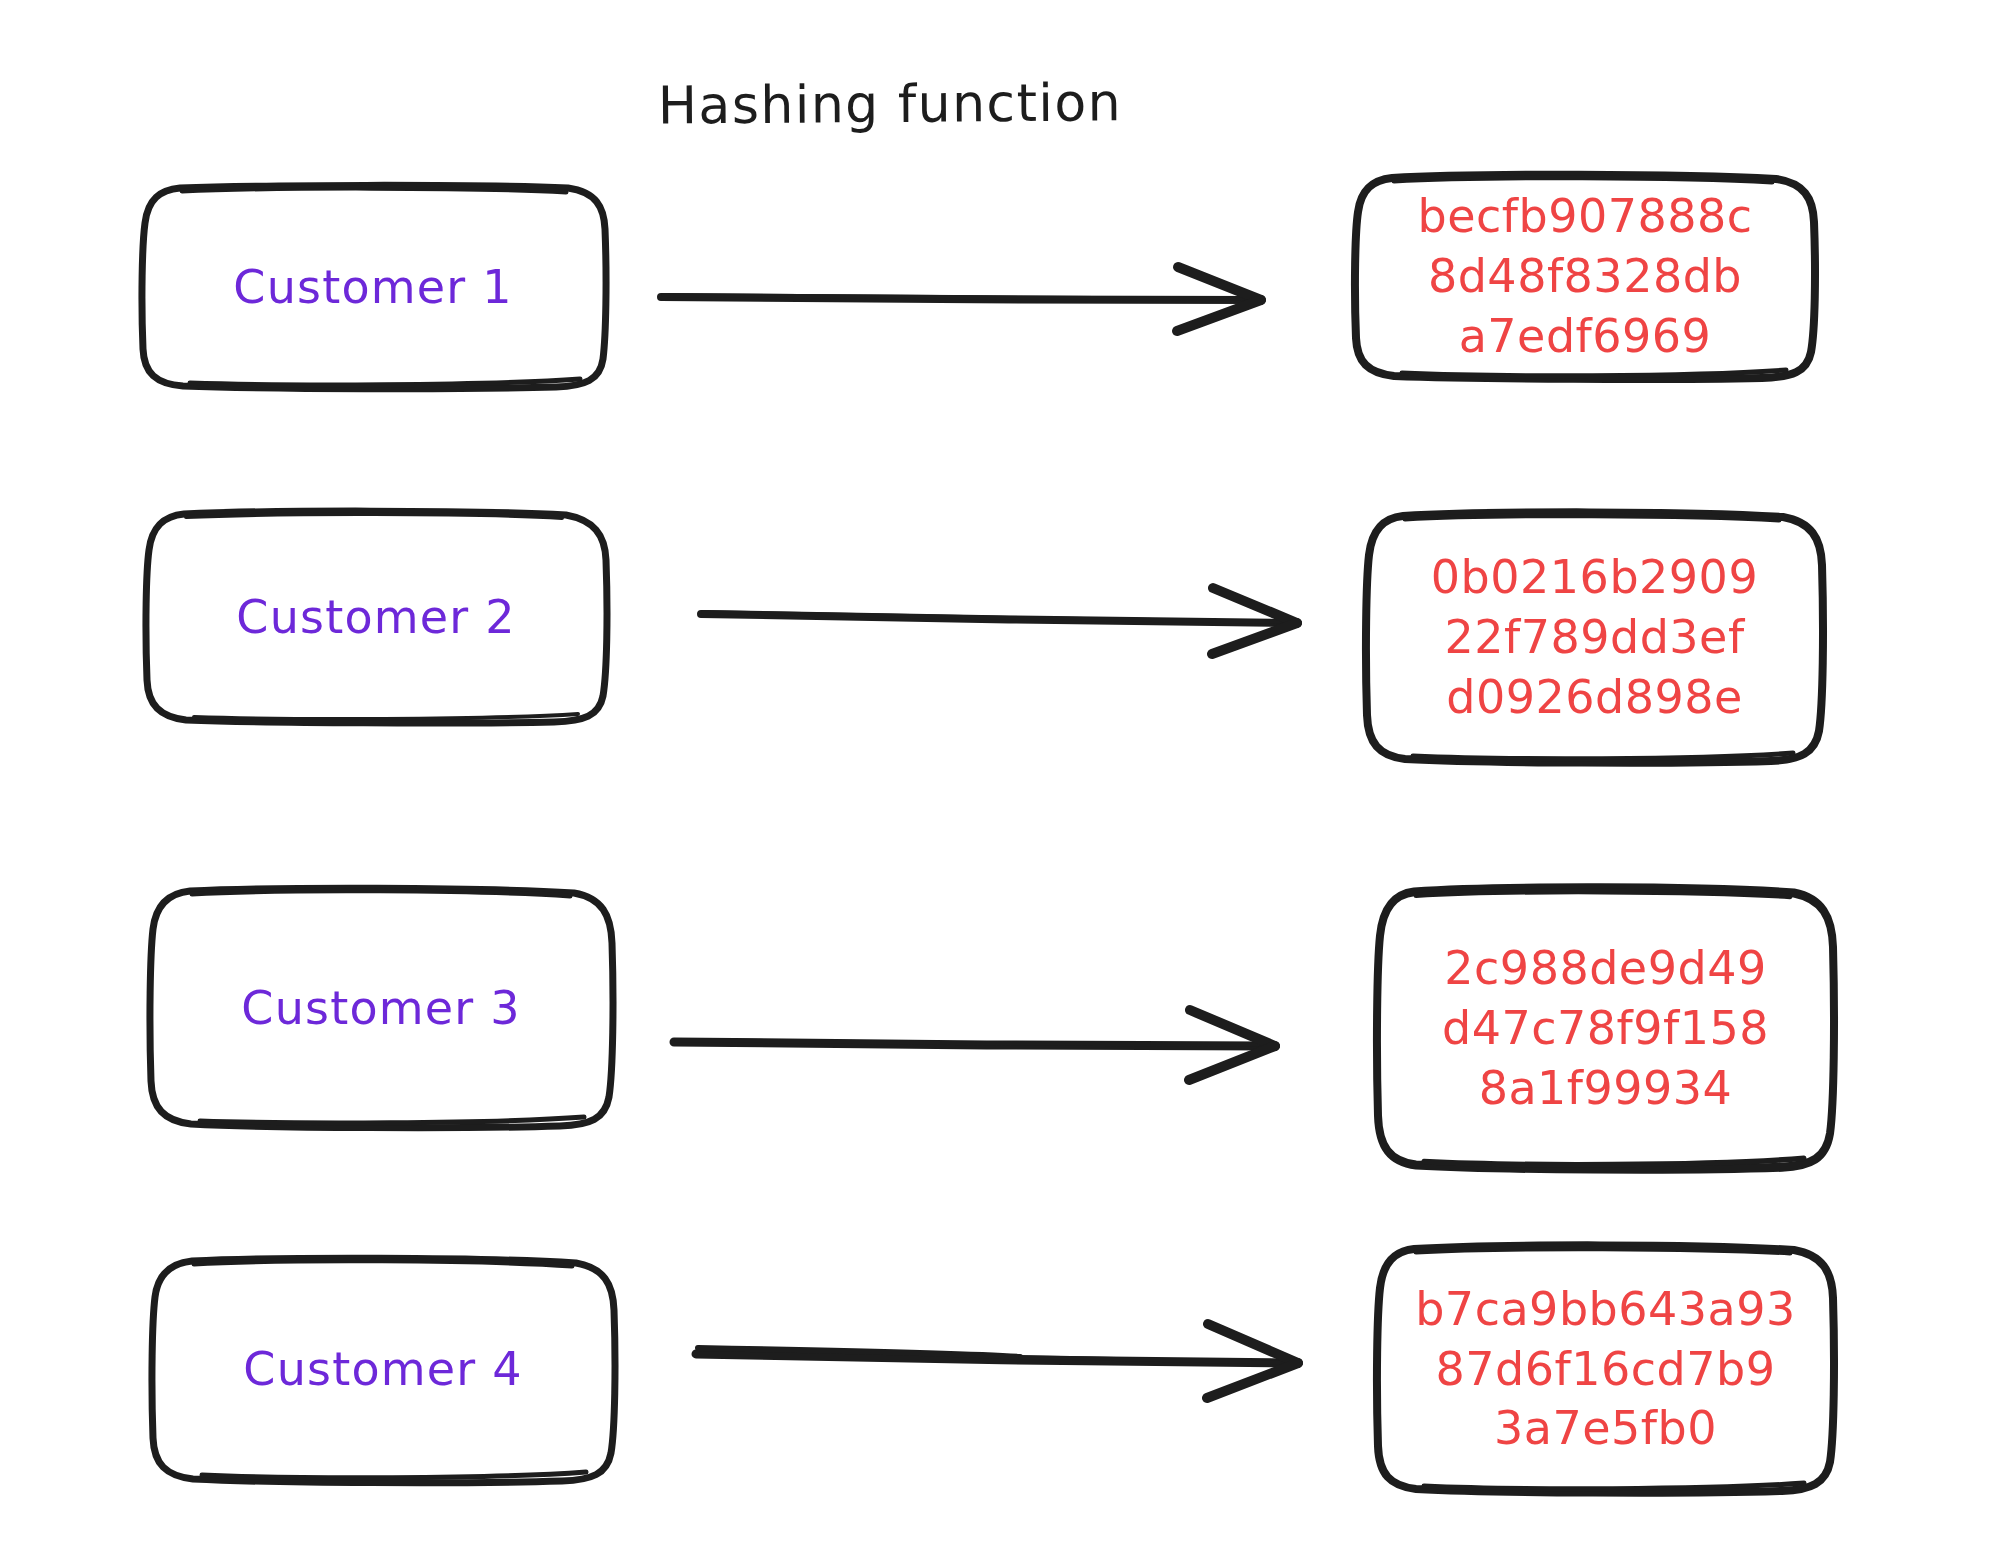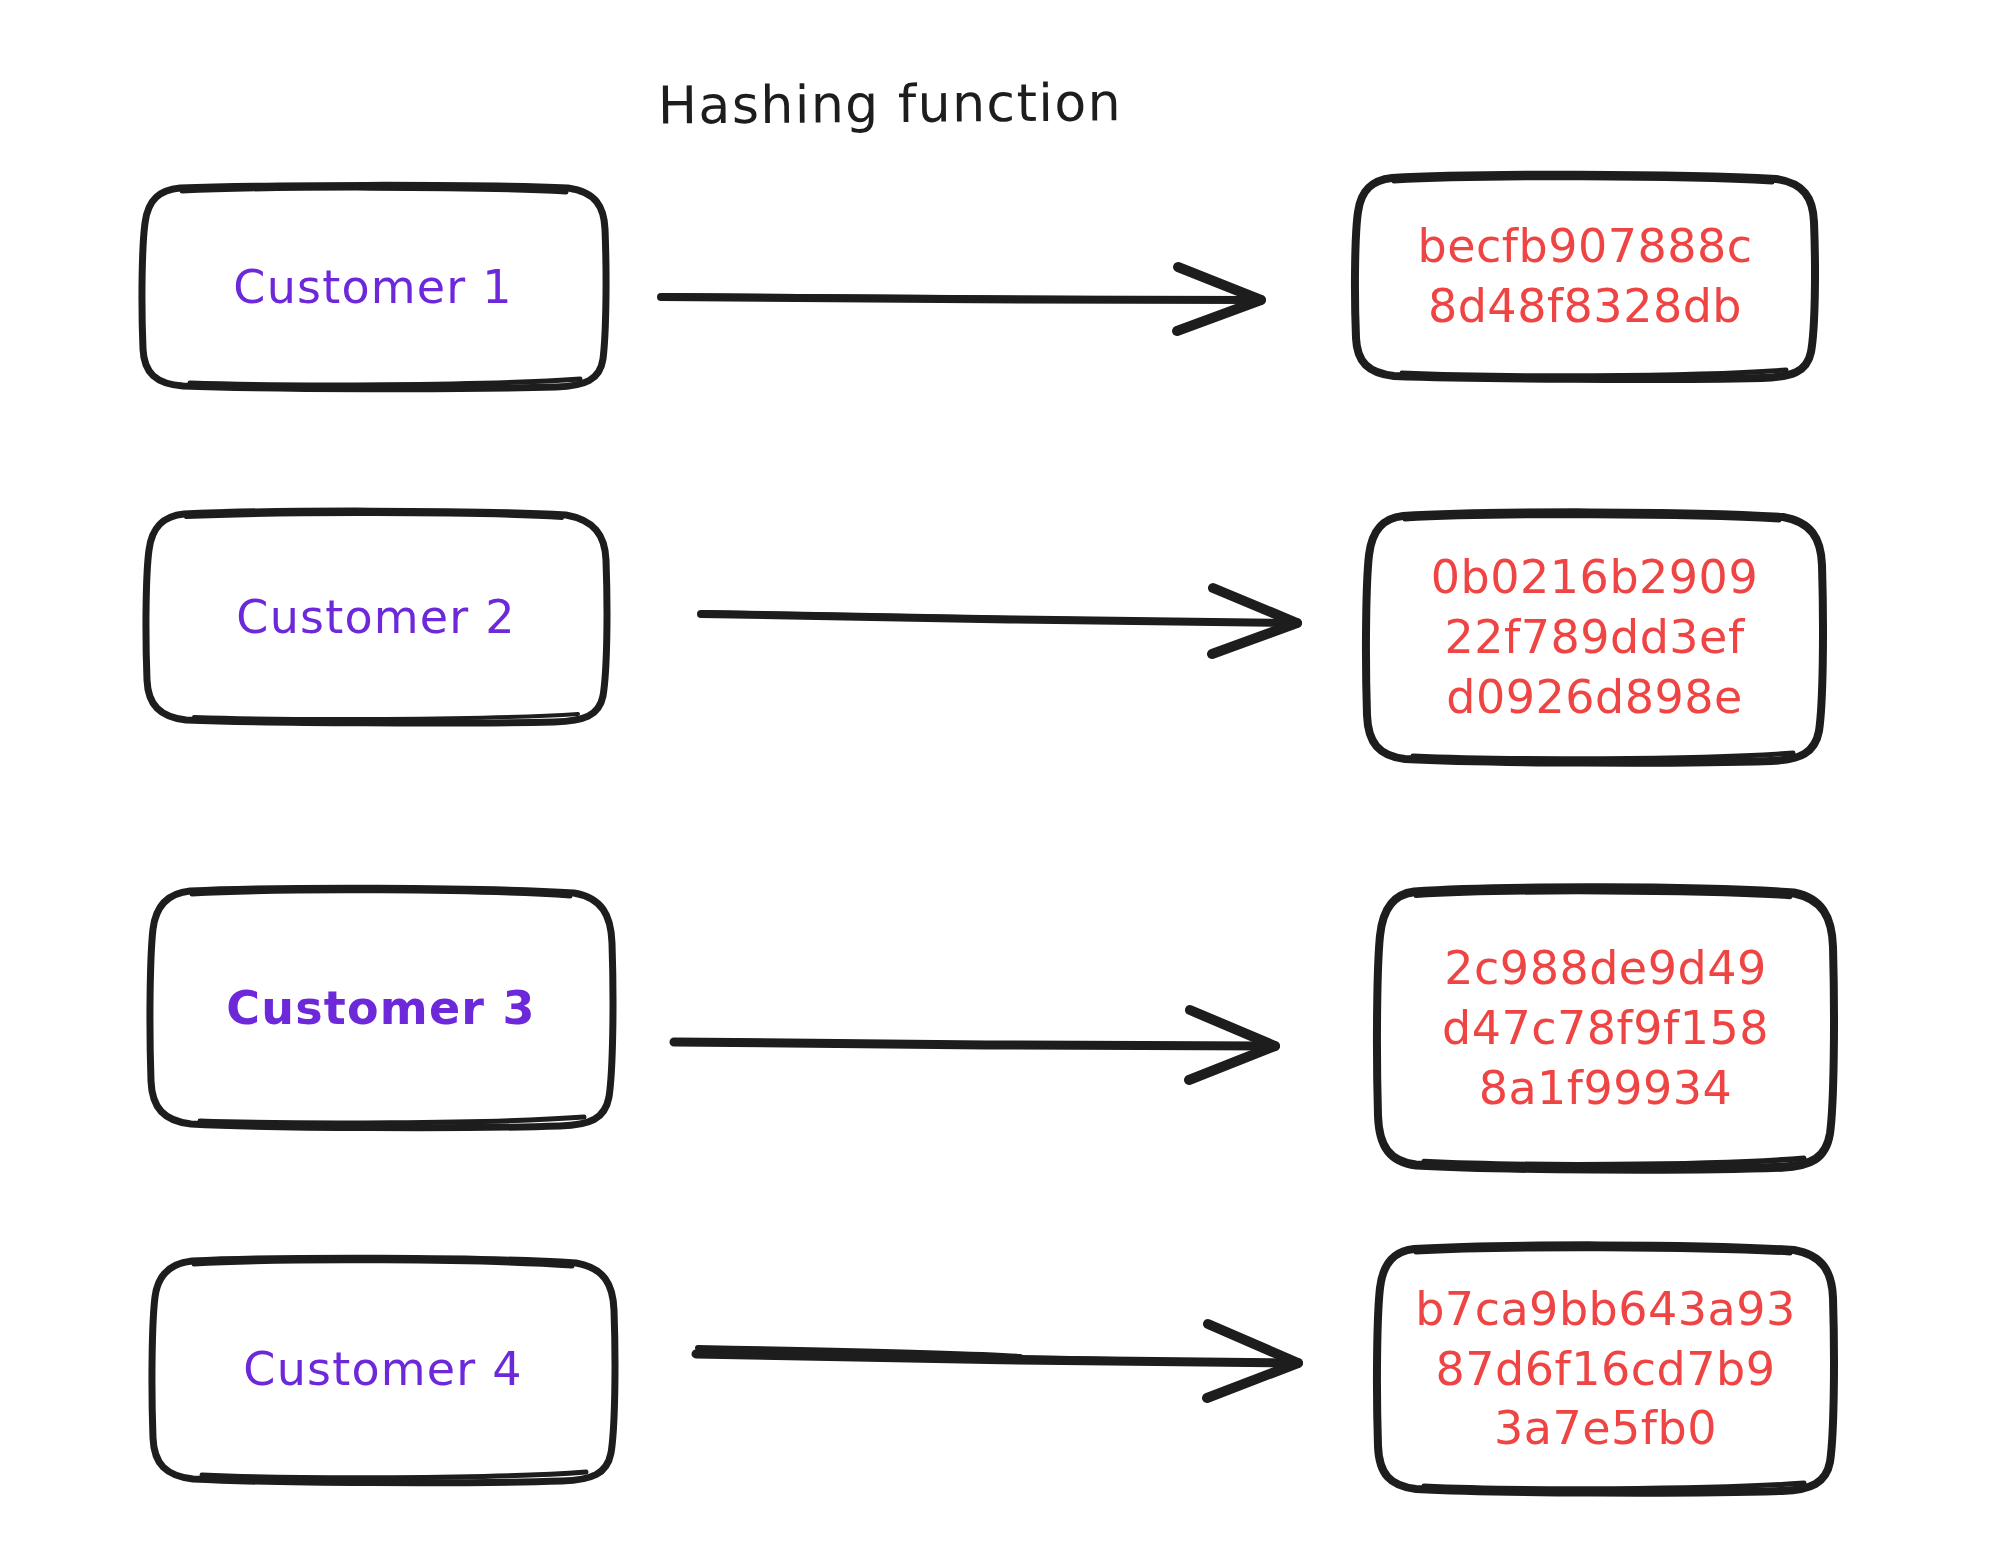--- a/index.html
+++ b/index.html
@@ -110,20 +110,21 @@
 
   <div class="sketch-box hash-box" style="left:1352px; top:172px; width:466px; height:210px;">
     <svg viewBox="0 0 466 210" preserveAspectRatio="none">
       <path d="M40,6 C120,1 330,2 424,7 C452,11 461,26 462,50 C464,102 463,158 459,180 C455,200 440,205 410,206 C315,208 125,207 42,204 C16,201 5,190 4,166 C2,116 3,60 6,40 C9,17 21,8 40,6 Z" fill="#ffffff" stroke="#1d1d1d" stroke-width="8" stroke-linecap="round" stroke-linejoin="round"></path>
       <path d="M42,9 C130,4 330,5 420,10" fill="none" stroke="#1d1d1d" stroke-width="5" stroke-linecap="round"></path>
       <path d="M434,198 C340,205 140,205 50,201" fill="none" stroke="#1d1d1d" stroke-width="5" stroke-linecap="round"></path>
     </svg>
     <div class="box-inner">
       <div class="hash-line">becfb907888c</div>
       <div class="hash-line">8d48f8328db</div>
+      <div class="hash-line">a7edf6969</div>
     </div>
   </div>
 
   <div class="sketch-box customer-box" style="left:142px; top:508px; width:468px; height:217px;">
     <svg viewBox="0 0 468 217" preserveAspectRatio="none">
       <path d="M42,6 C125,2 330,2 424,7 C452,12 463,27 464,52 C466,106 465,164 461,188 C457,208 442,213 412,214 C315,216 125,215 44,212 C18,209 6,197 5,172 C3,120 4,64 7,42 C10,18 22,8 42,6 Z" fill="#ffffff" stroke="#1d1d1d" stroke-width="7" stroke-linecap="round" stroke-linejoin="round"></path>
       <path d="M44,9 C132,5 332,5 420,10" fill="none" stroke="#1d1d1d" stroke-width="4" stroke-linecap="round"></path>
       <path d="M436,206 C342,212 142,212 52,209" fill="none" stroke="#1d1d1d" stroke-width="4" stroke-linecap="round"></path>
     </svg>
     <div class="box-inner">
@@ -144,21 +145,21 @@
       <path d="M42,10 C130,5 328,6 416,11" fill="none" stroke="#1d1d1d" stroke-width="5" stroke-linecap="round"></path>
       <path d="M430,244 C338,251 138,251 50,247" fill="none" stroke="#1d1d1d" stroke-width="5" stroke-linecap="round"></path>
     </svg>
     <div class="box-inner">
       <div class="hash-line">0b0216b2909</div>
       <div class="hash-line">22f789dd3ef</div>
       <div class="hash-line">d0926d898e</div>
     </div>
   </div>
 
-  <div class="sketch-box customer-box" style="left:146px; top:885px; width:470px; height:245px;font-weight:bold;">
+  <div class="sketch-box customer-box" style="left:146px; top:885px; width:470px; height:245px;">
     <svg viewBox="0 0 470 245" preserveAspectRatio="none">
       <path d="M44,6 C126,2 332,2 428,8 C456,13 465,30 466,58 C468,116 467,186 463,212 C459,234 444,240 414,241 C316,244 126,243 45,239 C18,236 6,223 5,196 C3,138 4,70 7,44 C10,19 24,8 44,6 Z" fill="#ffffff" stroke="#1d1d1d" stroke-width="7" stroke-linecap="round" stroke-linejoin="round"></path>
       <path d="M46,9 C134,4 334,5 424,11" fill="none" stroke="#1d1d1d" stroke-width="5" stroke-linecap="round"></path>
       <path d="M438,232 C344,239 144,239 54,236" fill="none" stroke="#1d1d1d" stroke-width="5" stroke-linecap="round"></path>
     </svg>
     <div class="box-inner">
       <span class="customer-label">Customer 3</span>
     </div>
   </div>
 

